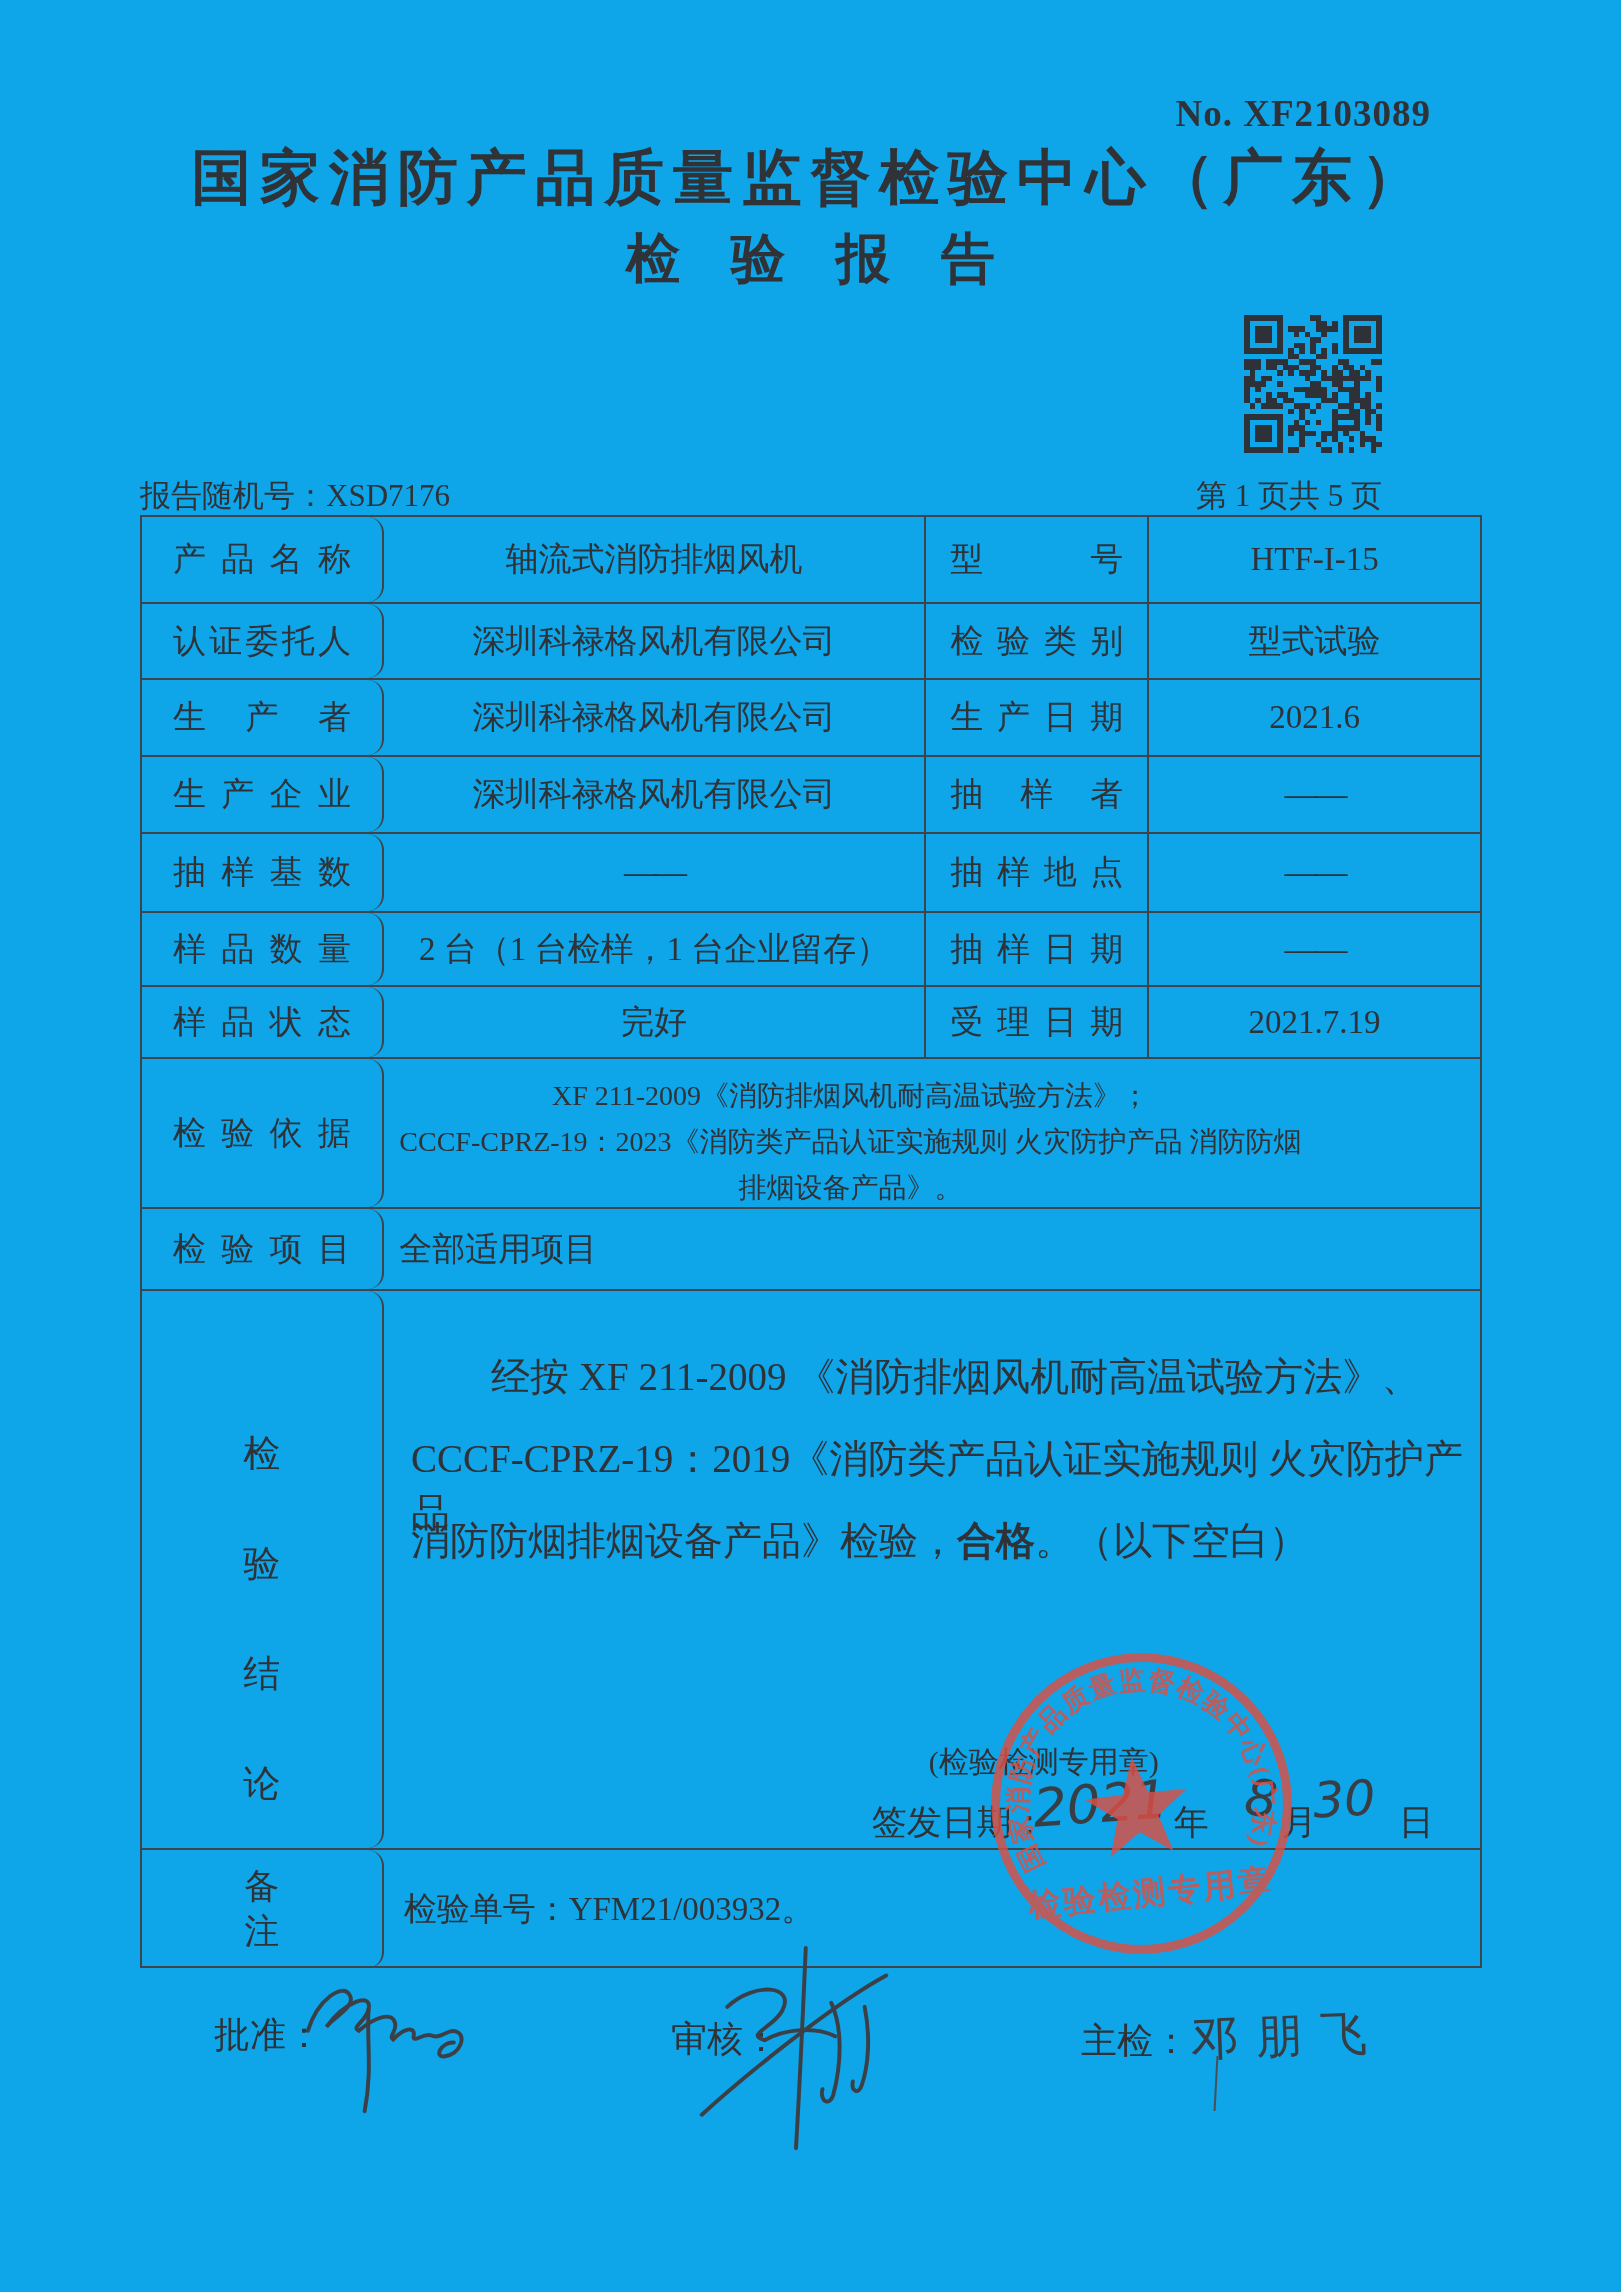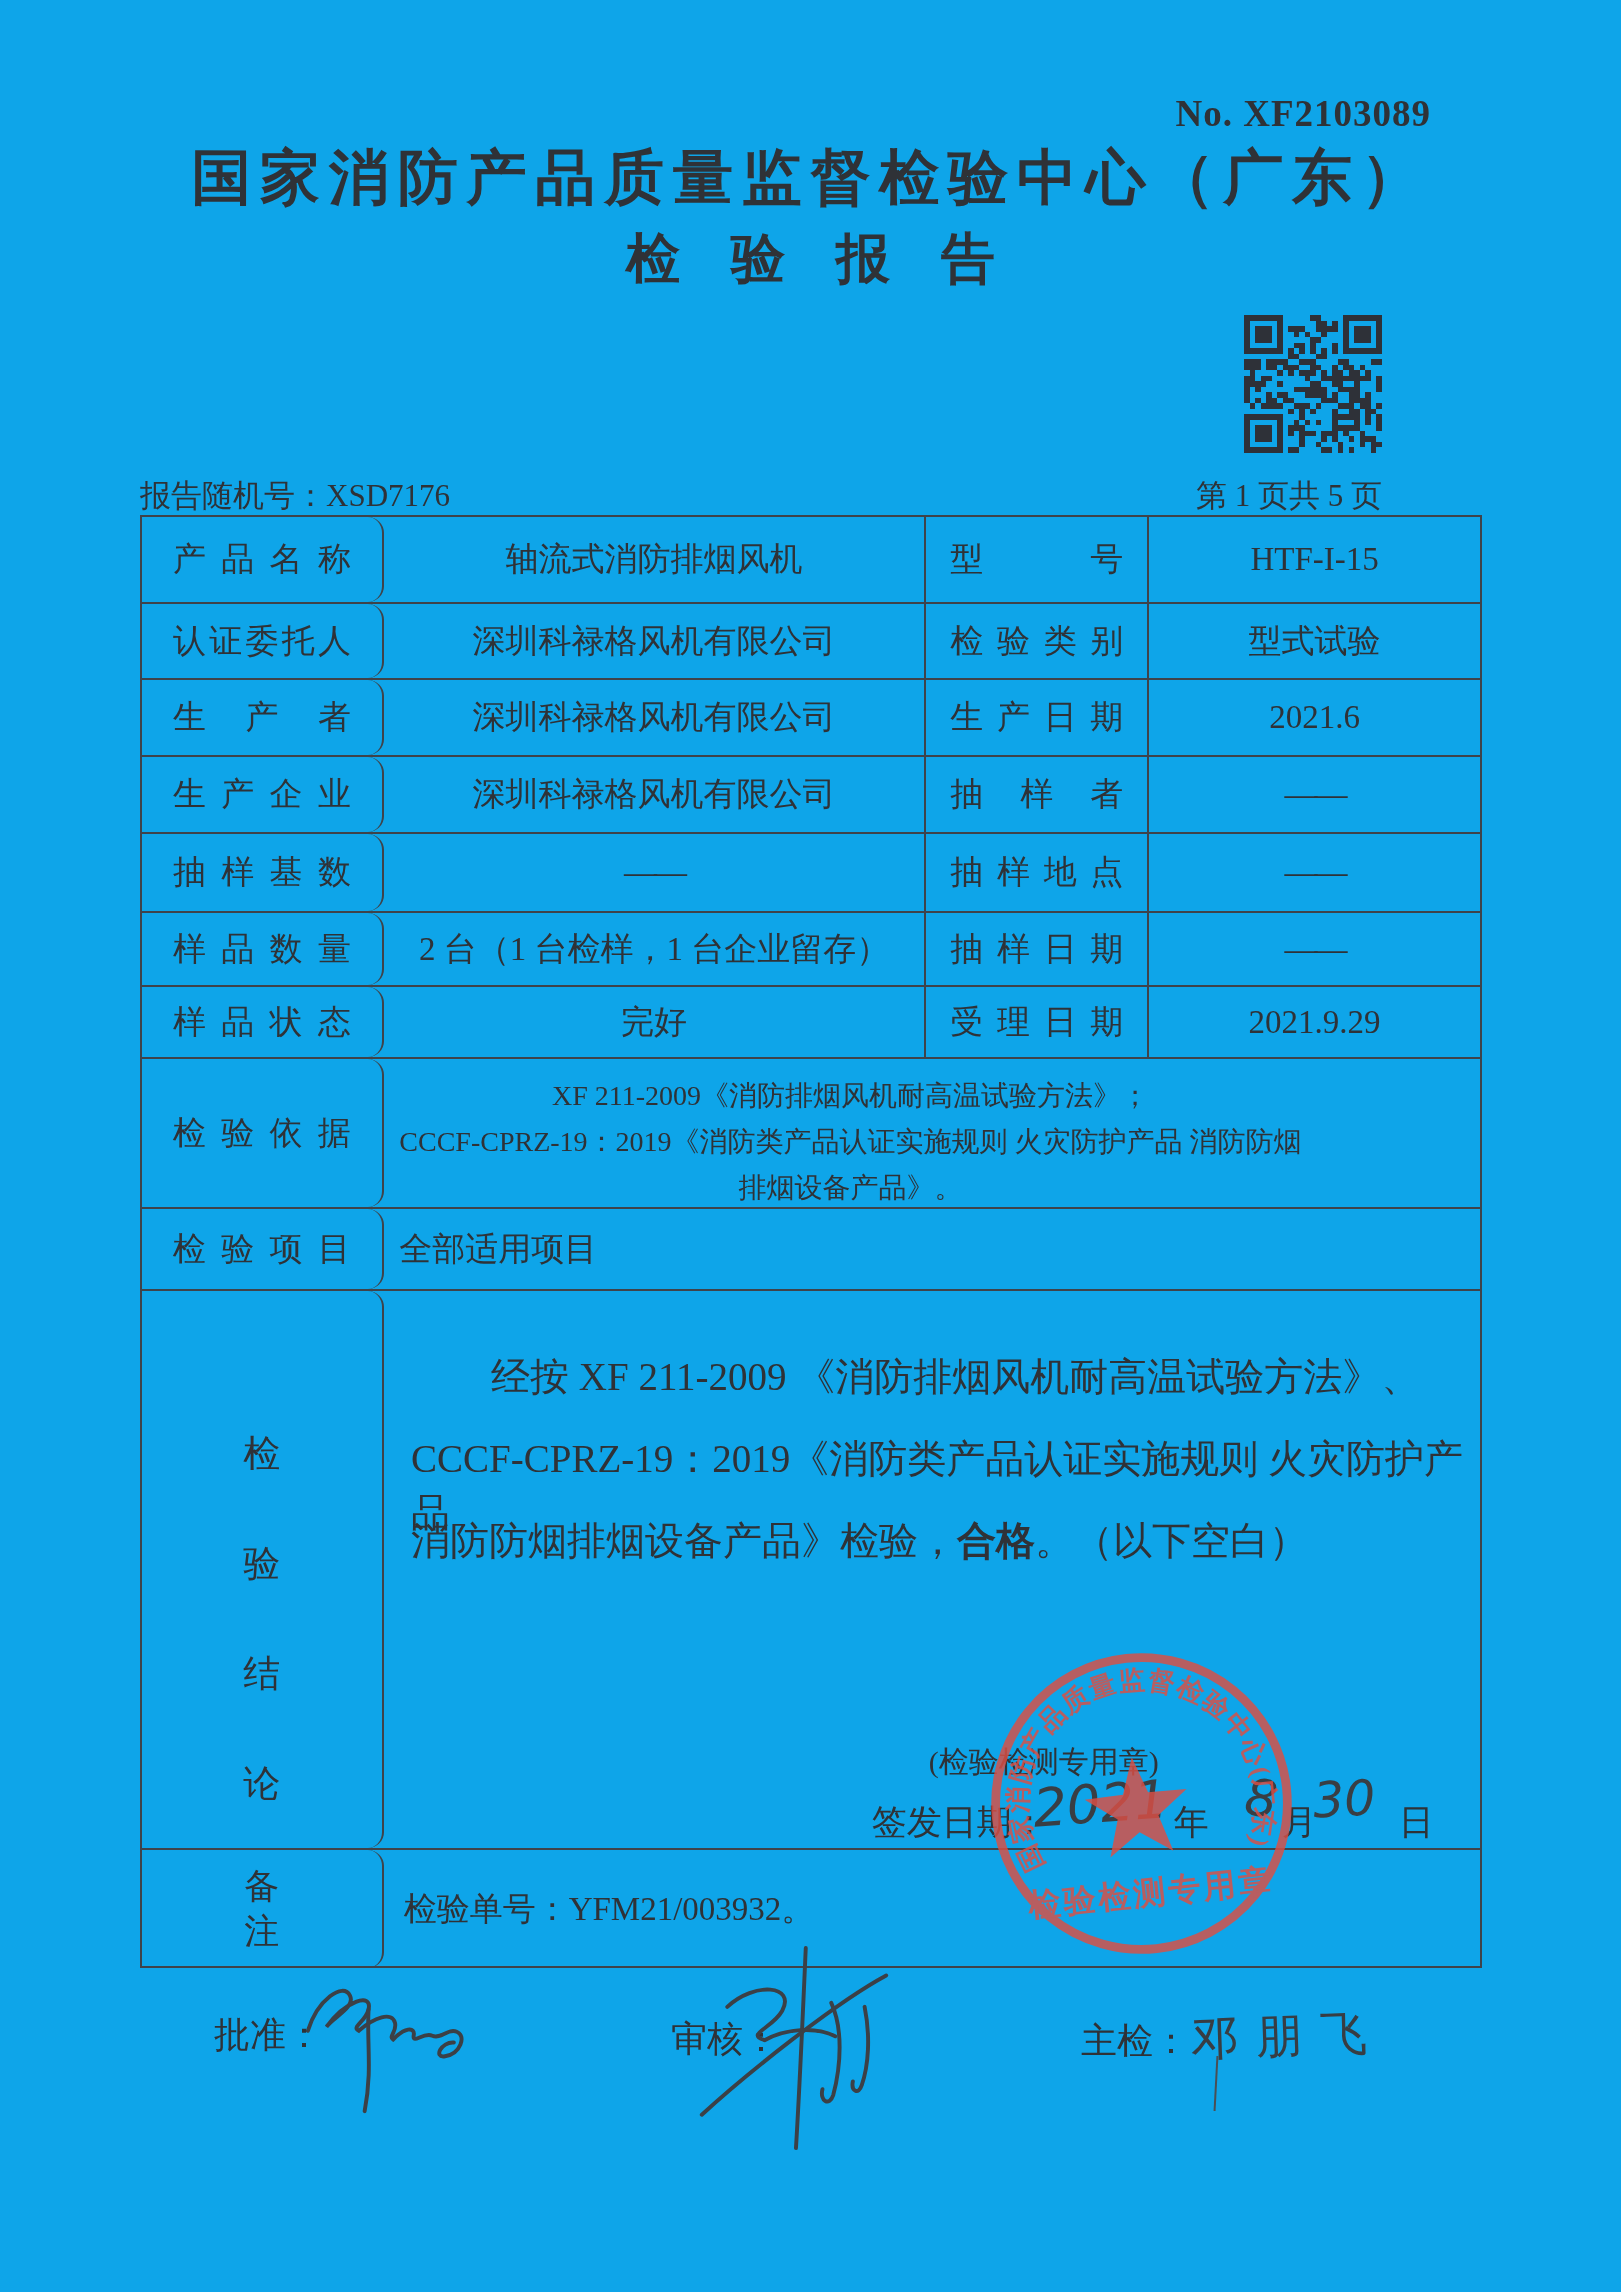--- a/index.html
+++ b/index.html
@@ -454,31 +454,31 @@
     </div>
 
     <div class="trow" style="height:72px">
       <div class="cell c-l">
           <span class="jlabel">样品状态</span>
         </div>
       <div class="cell c-v">完好</div>
       <div class="cell c-l2">
           <span class="jlabel2">受理日期</span>
         </div>
-      <div class="cell c-v2">2021.9.29</div>
+      <div class="cell c-v2">2021.7.19</div>
     </div>
 
     <div class="trow" style="height:150px">
       <div class="cell c-l">
           <span class="jlabel">检验依据</span>
         </div>
       <div class="cell c-wide">
         <div class="basis-lines">
           <div>XF 211-2009《消防排烟风机耐高温试验方法》；</div>
-          <div>CCCF-CPRZ-19：2019《消防类产品认证实施规则 火灾防护产品 消防防烟</div>
+          <div>CCCF-CPRZ-19：2023《消防类产品认证实施规则 火灾防护产品 消防防烟</div>
           <div>排烟设备产品》。</div>
         </div>
       </div>
     </div>
 
     <div class="trow" style="height:82px">
       <div class="cell c-l">
           <span class="jlabel">检验项目</span>
         </div>
       <div class="cell c-wide" style="align-items:center">

